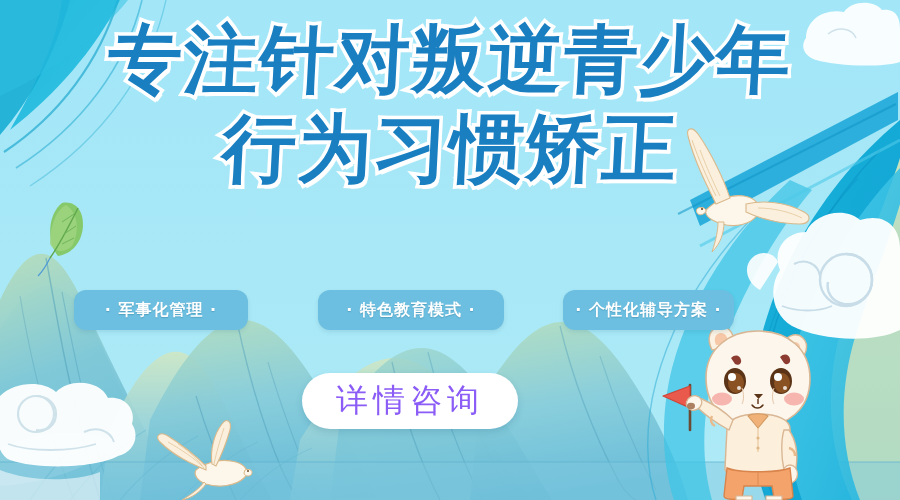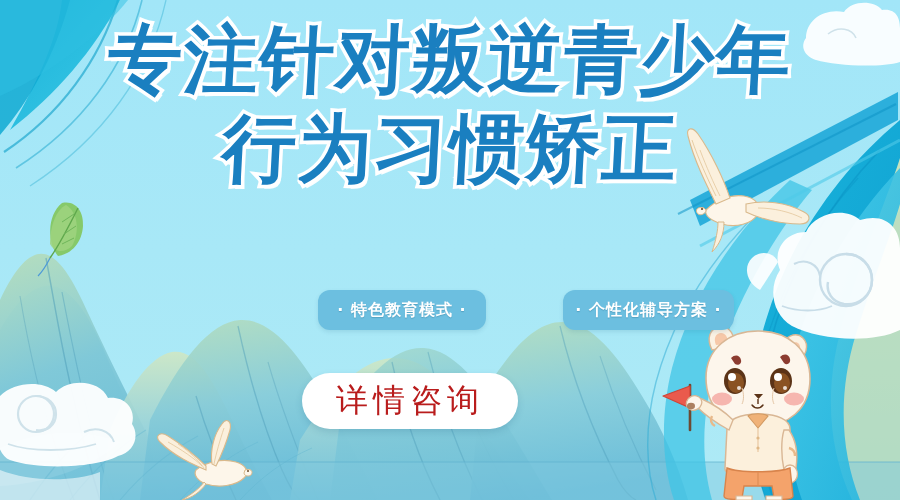--- a/index.html
+++ b/index.html
@@ -40,29 +40,29 @@
     position:absolute;top:0;height:40px;
     background:#6cbfe0;
     border-radius:12px;
     display:flex;align-items:center;justify-content:center;
     color:#ffffff;font-weight:bold;font-size:16px;letter-spacing:1px;
     font-family:"DejaVu Sans","Liberation Sans",sans-serif;
     text-shadow:0 1px 1px rgba(40,110,140,.35);
     box-shadow:0 2px 4px rgba(40,110,140,.15);
   }
   .pill.p1{left:74px;width:174px;}
-  .pill.p2{left:318px;width:168px;}
+  .pill.p2{left:318px;width:186px;}
   .pill.p3{left:563px;width:171px;}
 
   
   .cta{
     position:absolute;left:302px;top:373px;width:216px;height:56px;z-index:50;
     background:#ffffff;border-radius:28px;
     display:flex;align-items:center;justify-content:center;
-    color:#b91c1c;font-size:32px;letter-spacing:5px;
+    color:#8b5cf6;font-size:32px;letter-spacing:5px;
     font-family:"DejaVu Sans","Liberation Sans",sans-serif;
     box-shadow:0 3px 7px rgba(30,90,130,.18);
     cursor:pointer;
   }
 </style>
 </head>
 <body>
 
 <div class="banner">
 
@@ -318,19 +318,20 @@
       <path d="M766,496 L766,500 L782,500 L782,496 Z" fill="#fdf6ec" stroke="#d9b795" stroke-width="1.2"></path>
     </g>
   </svg>
 
   <div class="title-block">
     <div class="title-line l1">专注针对叛逆青少年</div>
     <div class="title-line l2">行为习惯矫正</div>
   </div>
 
   <div class="pill-row">
+    <div class="pill p1">· 军事化管理 ·</div>
     <div class="pill p2">· 特色教育模式 ·</div>
     <div class="pill p3">· 个性化辅导方案 ·</div>
   </div>
 
   <div class="cta">详情咨询</div>
 
 </div>
 
 </body></html>

